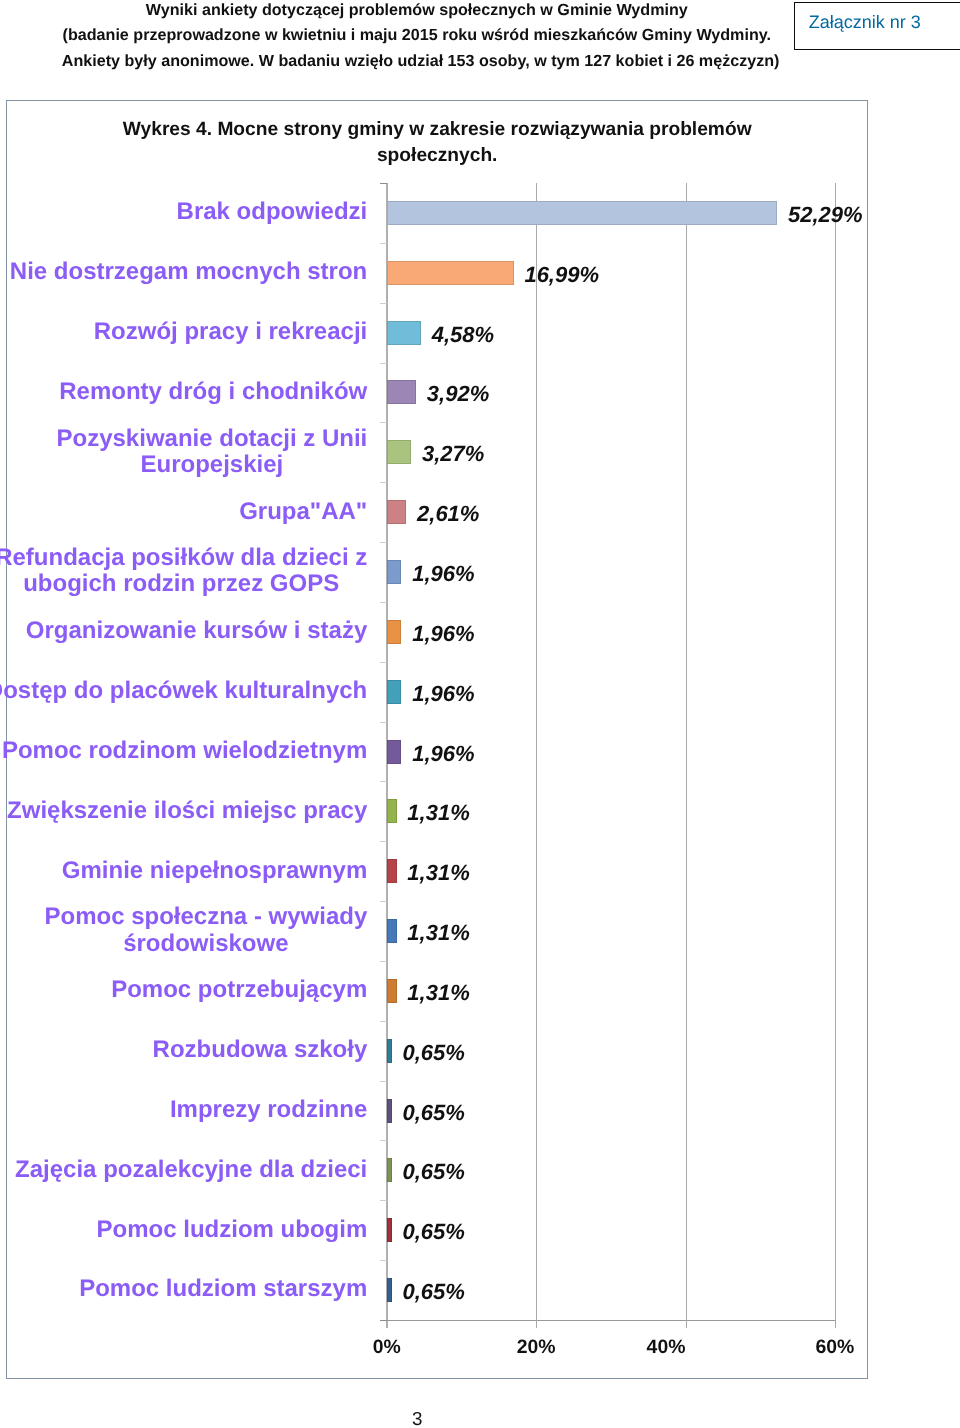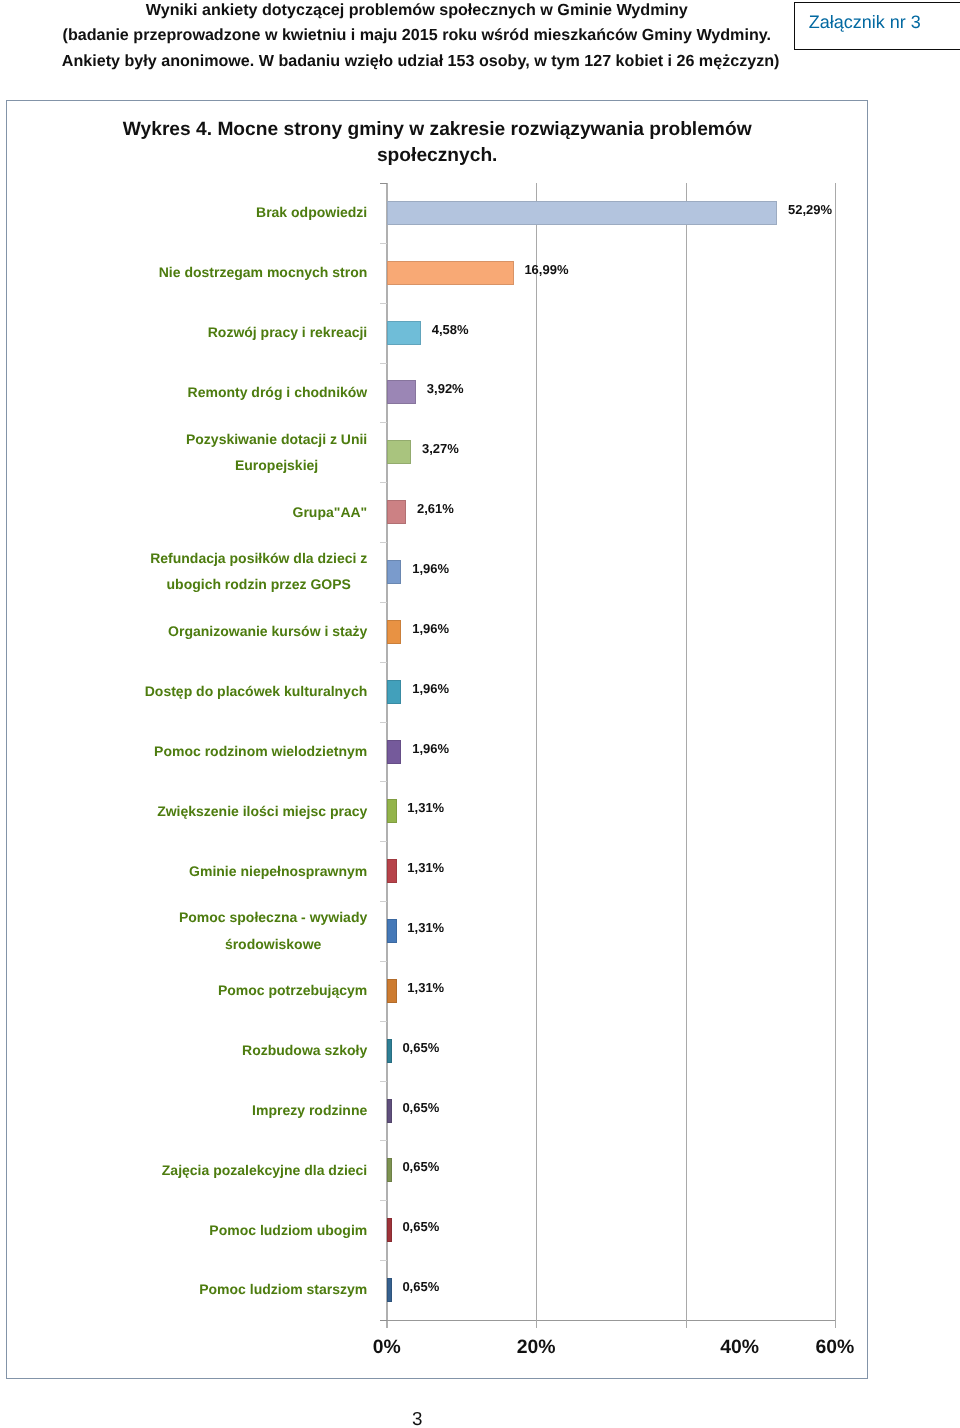--- a/index.html
+++ b/index.html
@@ -24,24 +24,24 @@
     font-weight:bold;font-size:19.2px;line-height:25.4px;color:#111;}
 
   
   .plot{position:absolute;left:379.85px;top:82.0px;width:448.4px;height:1137.3px;}
   .gridline{position:absolute;top:0;width:0;height:calc(100% + 7.6px);border-left:1.3px solid #a9a9a9;}
   .axis-y{position:absolute;left:-0.4px;top:0;width:1.6px;height:calc(100% + 7.6px);background:#b0b0b0;}
   .axis-x{position:absolute;left:0;bottom:-0.6px;height:1.4px;width:100%;background:#989898;}
   .tick{position:absolute;left:-6.6px;width:6.6px;height:0;border-top:1px solid #cfcfcf;}
 
   .bar{position:absolute;left:0;}
-  .vlabel{position:absolute;font-weight:bold;font-size:13px;color:#111;white-space:nowrap;}
-
-  .cat{position:absolute;text-align:center;font-weight:bold;font-size:14px;
-    line-height:26.2px;color:#4d7c0f;white-space:nowrap;}
+  .vlabel{position:absolute;font-weight:bold;font-size:22px;color:#111;white-space:nowrap;font-style:italic;}
+
+  .cat{position:absolute;text-align:center;font-weight:bold;font-size:24px;
+    line-height:26.2px;color:#8b5cf6;white-space:nowrap;}
 
   .xlab{position:absolute;font-weight:bold;font-size:19.4px;color:#111;text-align:center;line-height:20px;}
 
   .pagenum{position:absolute;left:0;top:1409px;width:834.4px;text-align:center;
     font-size:18.8px;line-height:19px;color:#111;}
 </style>
 </head>
 <body>
 
 <div class="page">
@@ -185,19 +185,19 @@
         <div class="cat" style="right: 499.55px; top: 1115.64px; margin-left: 8px;">
           <div>Pomoc ludziom ubogim</div>
         </div>
         <div class="cat" style="right: 499.55px; top: 1175.48px;">
           <div>Pomoc ludziom starszym</div>
         </div>
       </div>
     <div id="xlabels">
         <div class="xlab" style="left: 329.85px; width: 100px; top: 1235.8px;">0%</div>
         <div class="xlab" style="left: 479.183px; width: 100px; top: 1235.8px;">20%</div>
-        <div class="xlab" style="left: 652px; width: 100px; top: 1235.8px; text-align: right;">40%</div>
+        <div class="xlab" style="left: 609px; width: 100px; top: 1235.8px;">40%</div>
         <div class="xlab" style="left: 777.85px; width: 100px; top: 1235.8px;">60%</div>
       </div>
   </div>
 
   <div class="pagenum">3</div>
 </div>
 
 </body></html>

